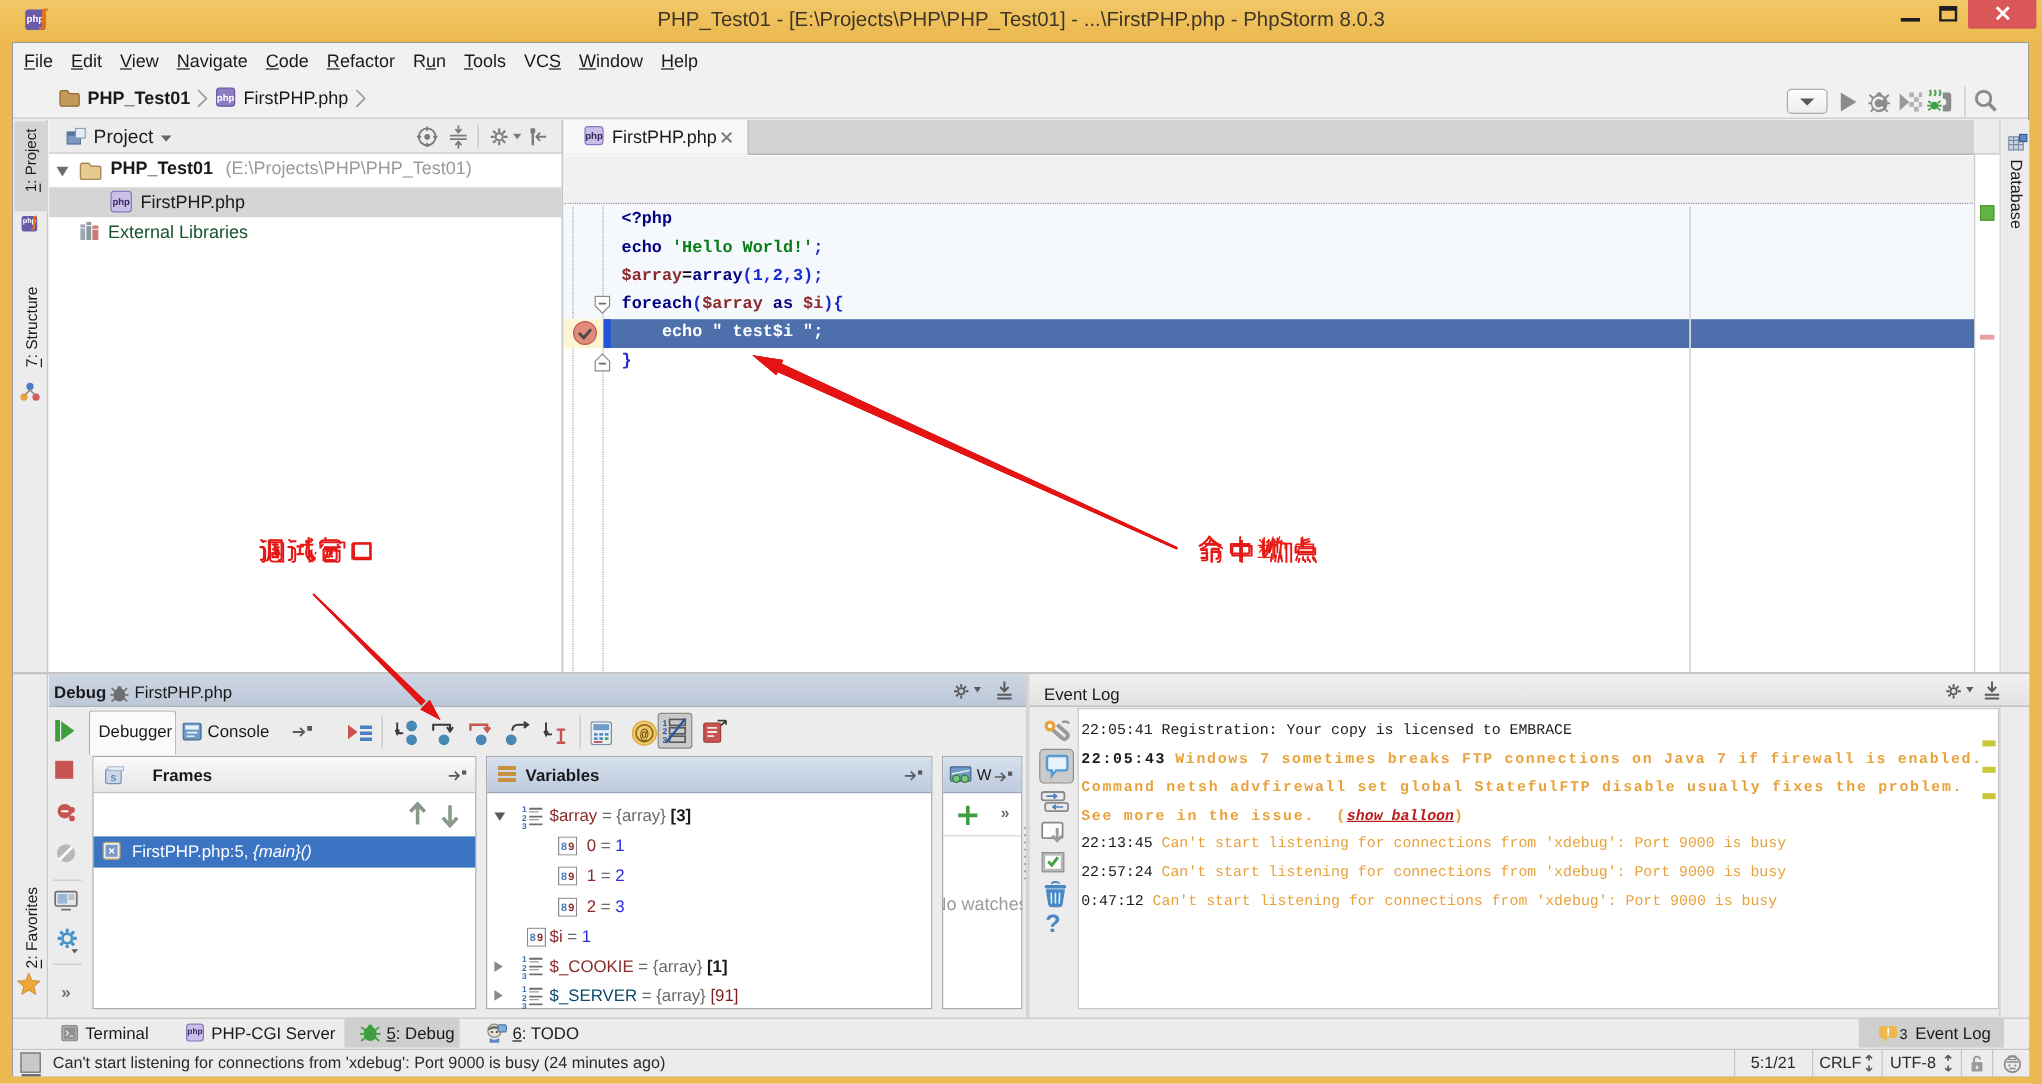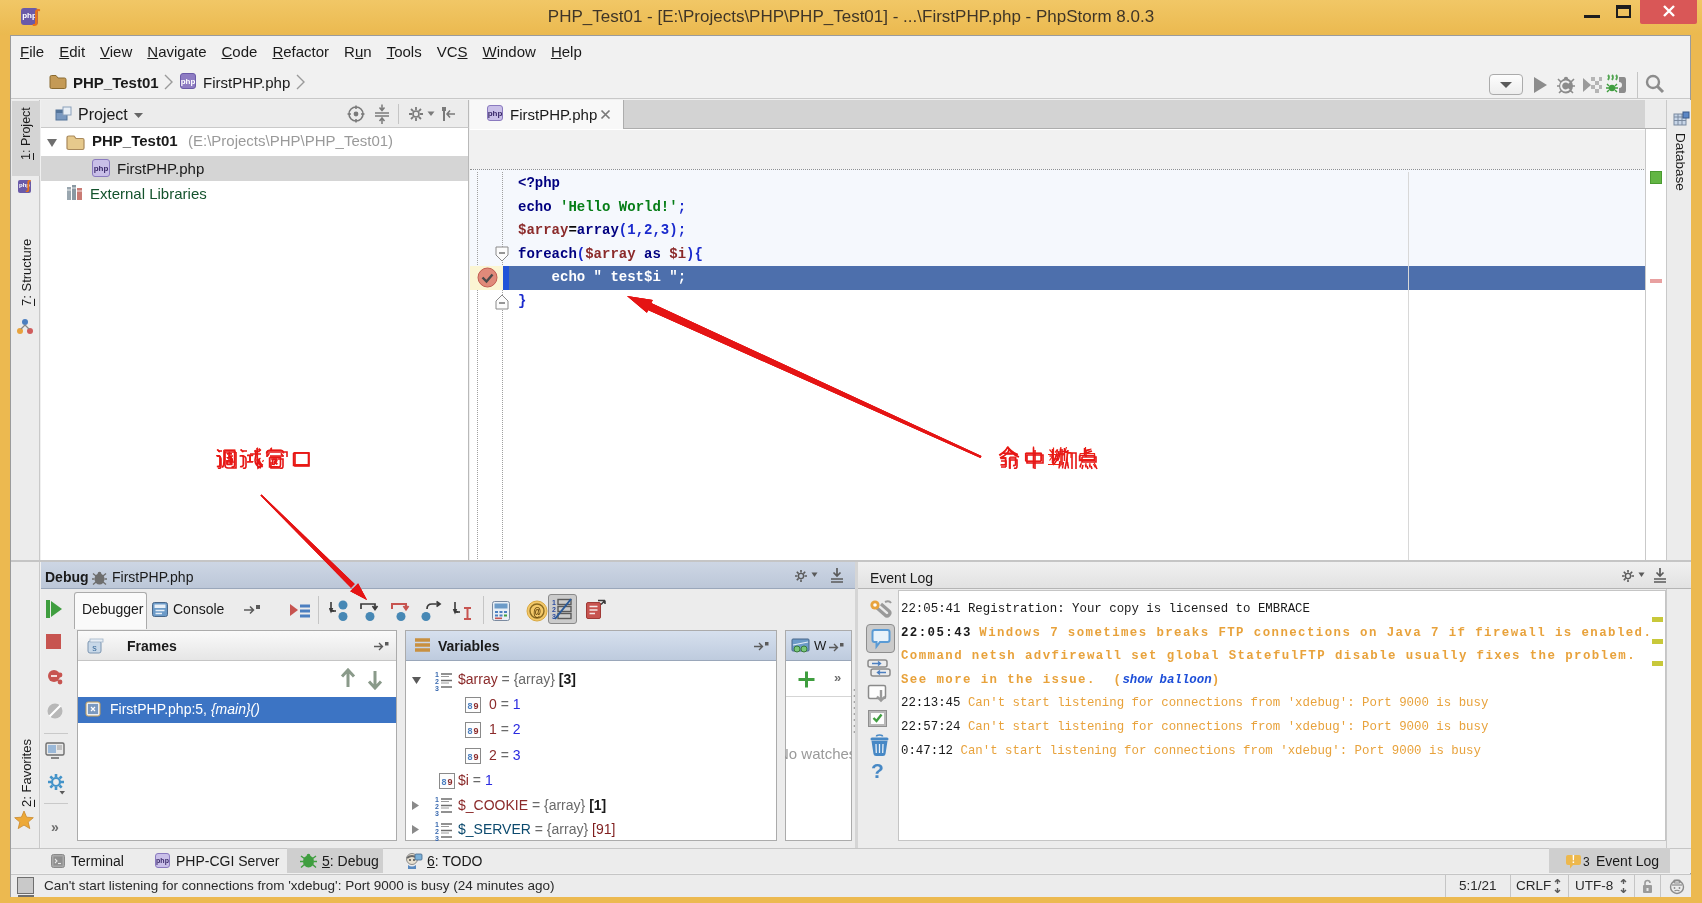--- a/index.html
+++ b/index.html
@@ -658,21 +658,21 @@
     <rect x="2.5" y="3.5" width="18" height="3" rx="1.5" fill="#4788C5"></rect>
     <path d="M8.5 2.5 Q8.5 1 11.5 1 Q14.5 1 14.5 2.5" fill="none" stroke="#4788C5" stroke-width="1.6"></path>
     <path d="M8 10 L8.3 19 M11.5 10 L11.5 19 M15 10 L14.7 19" stroke="#E8F0F8" stroke-width="1.3"></path>
   </svg>
 <div class="abs" style="left:871px;top:759px;font-size:21px;font-weight:bold;color:#4788C5;">?</div>
 
 <div class="abs" style="left:898px;top:590px;width:768px;height:251px;background:#FFFFFF;border:1px solid #C5C5C5;"></div>
 <div class="abs mono" id="evlog" style="left:901px;top:598px;font-size:12.4px;line-height:23.6px;white-space:pre;color:#1A1A1A;">22:05:41 Registration: Your copy is licensed to EMBRACE
 <span class="b ls">22:05:43</span> <span class="o b ls">Windows 7 sometimes breaks FTP connections on Java 7 if firewall is enabled.</span>
 <span class="o b ls">Command netsh advfirewall set global StatefulFTP disable usually fixes the problem.</span>
-<span class="o b ls">See more in the issue.  (</span><span style="color:#1d4ed8;font-style:italic;font-weight:bold">show balloon</span><span class="o b ls">)</span>
+<span class="o b ls">See more in the issue.  (</span><span style="color:#b91c1c;text-decoration:underline;font-style:italic;font-weight:bold">show balloon</span><span class="o b ls">)</span>
 22:13:45 <span class="o">Can't start listening for connections from 'xdebug': Port 9000 is busy</span>
 22:57:24 <span class="o">Can't start listening for connections from 'xdebug': Port 9000 is busy</span>
 0:47:12 <span class="o">Can't start listening for connections from 'xdebug': Port 9000 is busy</span></div>
 
 <div class="abs" style="left:1652px;top:617px;width:11px;height:5px;background:#C8C83A;"></div>
 <div class="abs" style="left:1652px;top:639px;width:11px;height:5px;background:#C8C83A;"></div>
 <div class="abs" style="left:1652px;top:661px;width:11px;height:5px;background:#C8C83A;"></div>
 
 <div class="abs" id="bottombar" style="left:11px;top:848px;width:1680px;height:25px;background:#ECECEC;border-top:1px solid #C5C5C5;"></div>
 <svg class="abs" style="left:51px;top:854px;" width="14" height="14">

